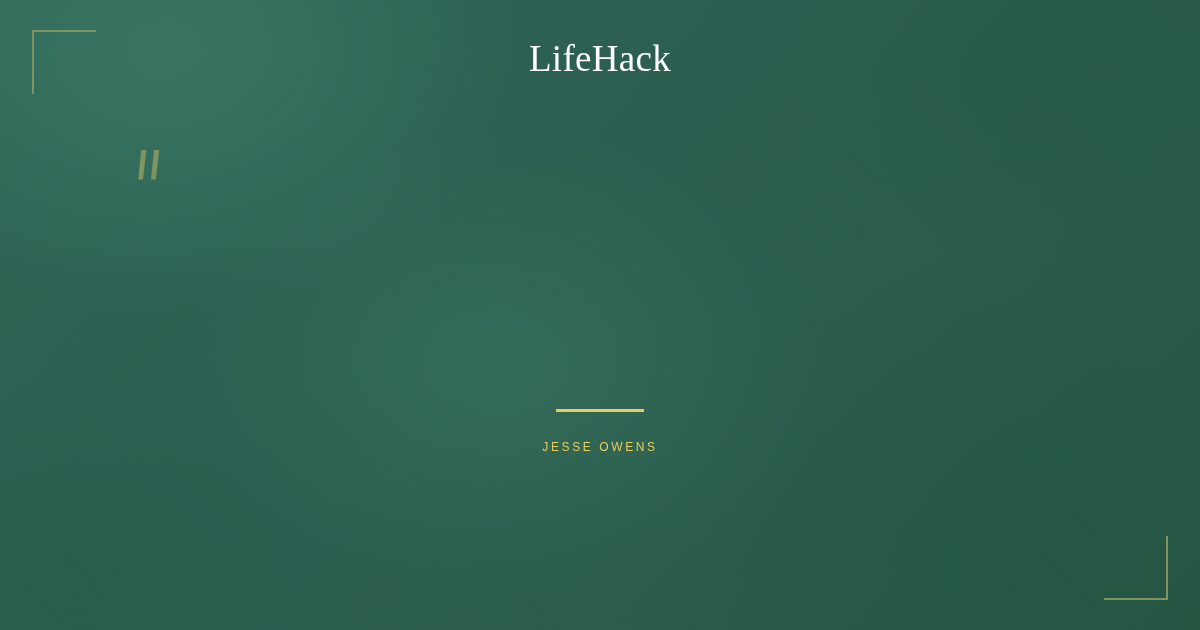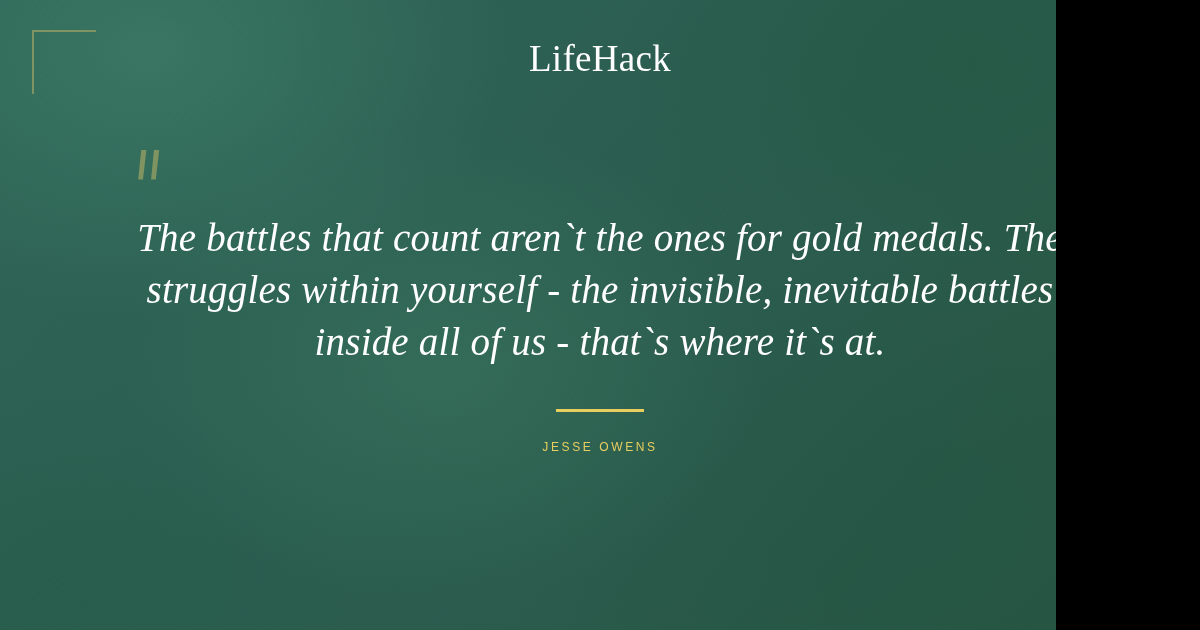--- a/index.html
+++ b/index.html
@@ -2,21 +2,21 @@
 <html><head>
 <meta charset="utf-8">
 <style>
   html, body {
     margin: 0;
     padding: 0;
     background: #000;
   }
   #canvas {
     position: relative;
-    width: 1056px;
+    width: 1200px;
     height: 630px;
     overflow: hidden;
     font-family: "Liberation Sans", sans-serif;
     background-color: #2c5d4c;
     background-image:
       radial-gradient(ellipse 520px 380px at 14% 8%,  rgba(60,124,103,0.75) 0%, rgba(60,124,103,0) 70%),
       radial-gradient(ellipse 460px 340px at 42% 58%, rgba(58,118,96,0.55) 0%, rgba(58,118,96,0) 70%),
       radial-gradient(ellipse 560px 420px at 88% 86%, rgba(35,86,70,0.65) 0%, rgba(35,86,70,0) 72%),
       radial-gradient(ellipse 480px 300px at 92% 10%, rgba(36,88,68,0.70) 0%, rgba(36,88,68,0) 72%),
       radial-gradient(ellipse 400px 280px at 6% 94%,  rgba(36,90,72,0.55) 0%, rgba(36,90,72,0) 72%),
@@ -131,23 +131,18 @@
 
   <div id="logo">LifeHack</div>
 
   <div id="quote-mark">
     <svg width="44" height="44" viewBox="0 0 44 44" aria-hidden="true">
       <path d="M13.2 4 L18.4 4 L15.0 33.5 L10.2 33.5 Z" fill="#7f9460"></path>
       <path d="M26.0 4 L31.2 4 L27.8 33.5 L23.0 33.5 Z" fill="#7f9460"></path>
     </svg>
   </div>
 
-  <div id="quote-block">
-    <div class="quote-line">The battles that count aren`t the ones for gold medals. The</div>
-    <div class="quote-line">struggles within yourself - the invisible, inevitable battles</div>
-    <div class="quote-line">inside all of us - that`s where it`s at.</div>
-  </div>
 
   <div id="divider"></div>
 
   <div id="author">JESSE OWENS</div>
 
 </div>
 
 </body></html>

